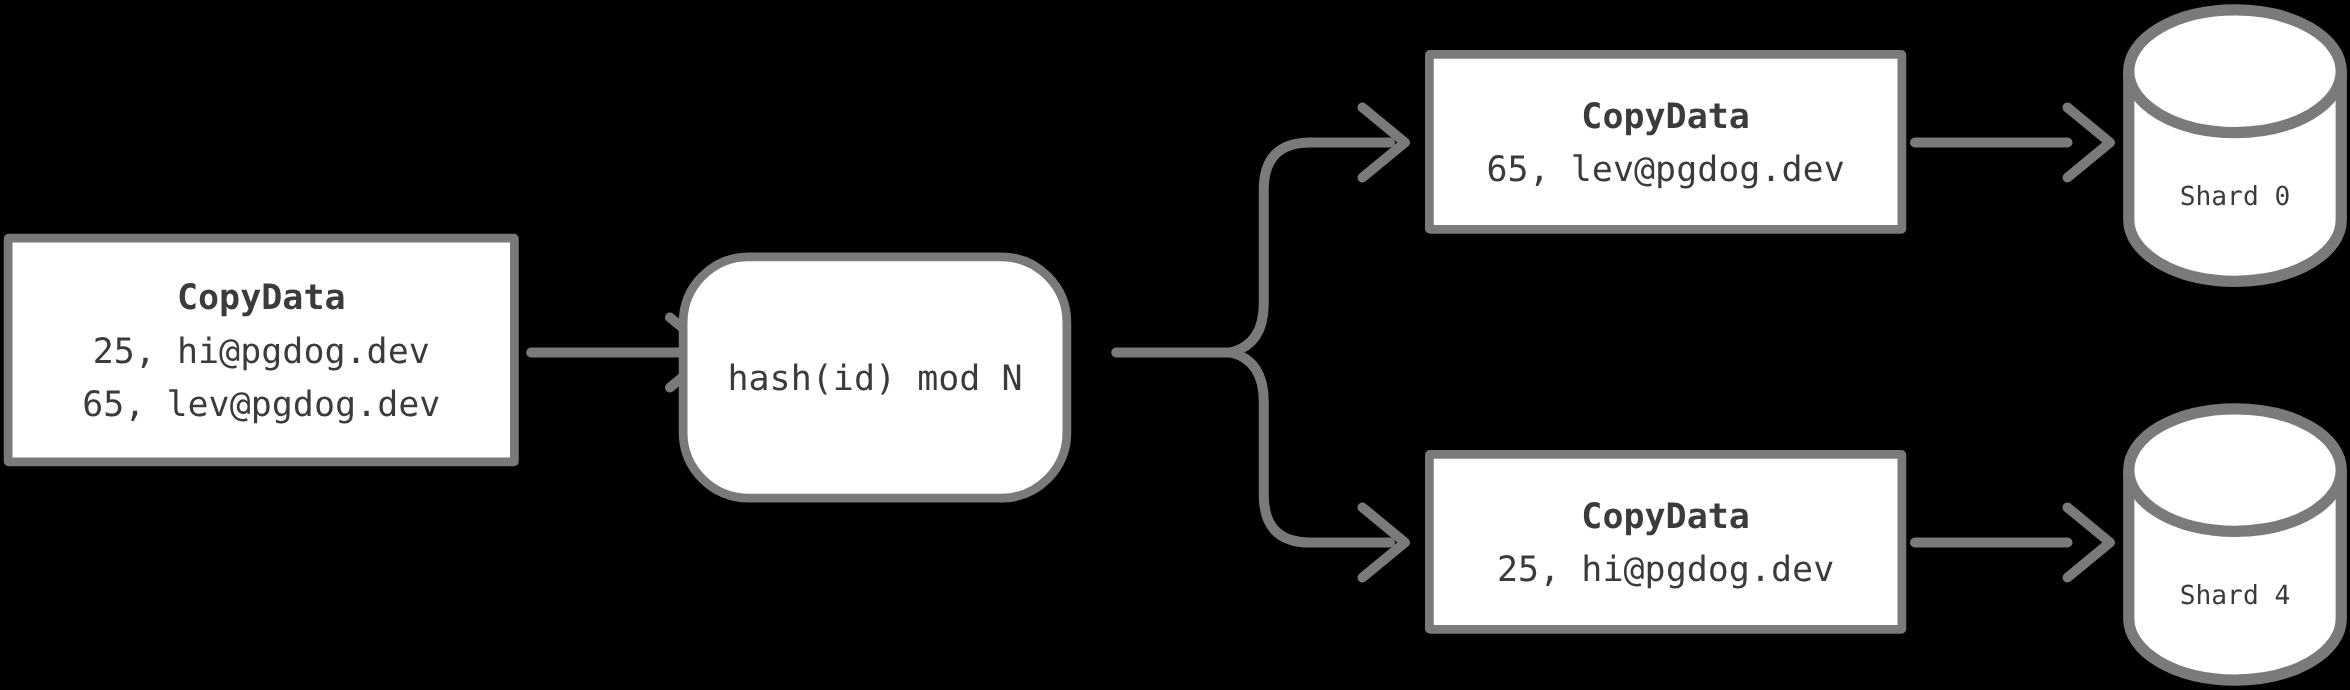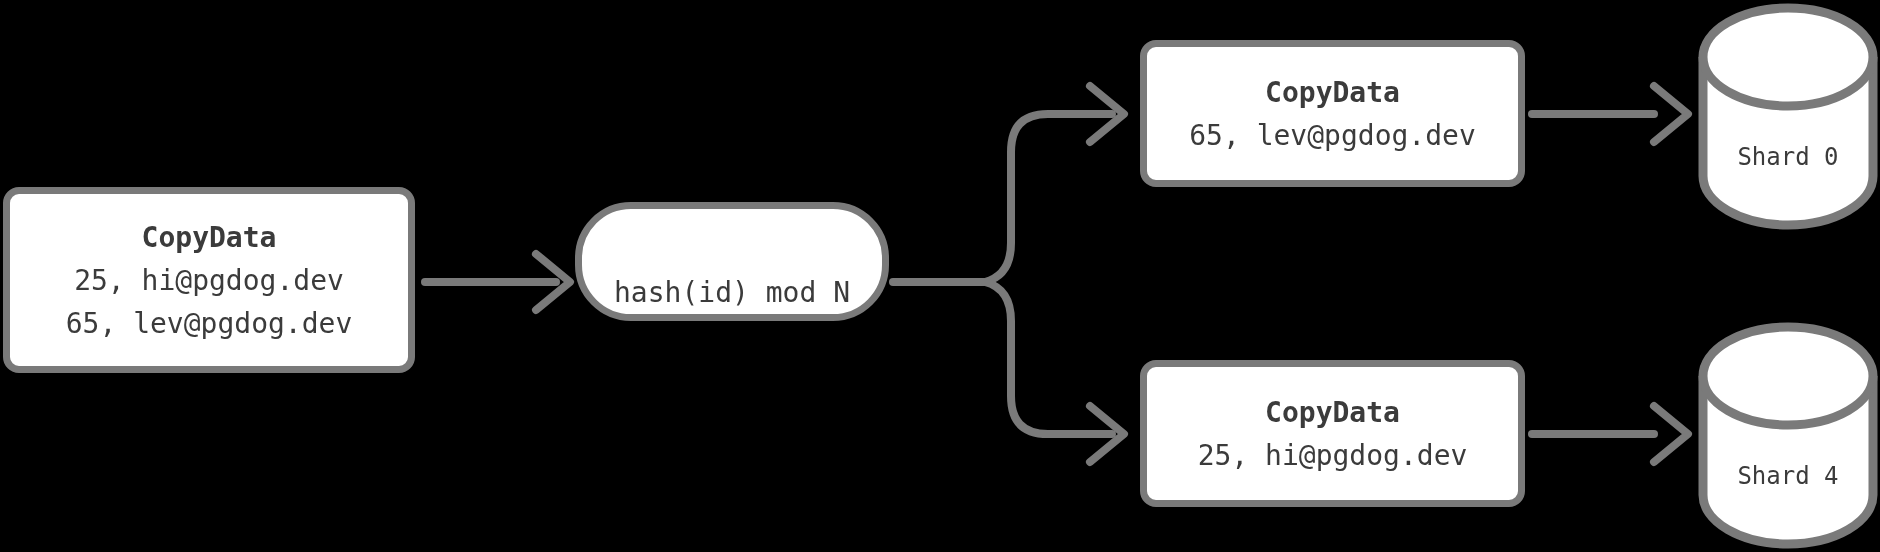--- a/index.html
+++ b/index.html
@@ -14,42 +14,42 @@
   .layer {
     position: absolute;
     left: 0; top: 0;
     width: 1880px; height: 552px;
   }
   .node {
     position: absolute;
     box-sizing: border-box;
     background: #ffffff;
     border: 7px solid #7a7a7a;
-    border-radius: 16px;
+    border-radius: 4px;
     display: flex;
     flex-direction: column;
     align-items: center;
     justify-content: center;
     color: #3b3b3b;
     font-size: 28px;
     line-height: 43px;
     text-align: center;
   }
   .node .title { font-weight: 700; }
   .node .row   { font-weight: 400; }
   .node-source { left: 3px;    top: 187px; width: 412px; height: 186px; }
-  .node-hash   { left: 575px;  top: 202px; width: 314px; height: 119px; border-radius: 56px; font-weight: 500; justify-content: flex-end; }
+  .node-hash   { left: 543px;  top: 202px; width: 314px; height: 200px; border-radius: 56px; font-weight: 500; }
   .node-shard0 { left: 1140px; top: 40px;  width: 385px; height: 147px; }
   .node-shard1 { left: 1140px; top: 360px; width: 385px; height: 147px; }
   .db-label {
     position: absolute;
     width: 170px;
     text-align: center;
     color: #3b3b3b;
-    font-size: 24px;
+    font-size: 21px;
     line-height: 30px;
     font-weight: 500;
   }
   .db-label-shard0 { left: 1703px; top: 142px; }
   .db-label-shard1 { left: 1703px; top: 461px; }
   svg .wire {
     stroke: #7a7a7a;
     stroke-width: 8;
     fill: none;
     stroke-linecap: round;

